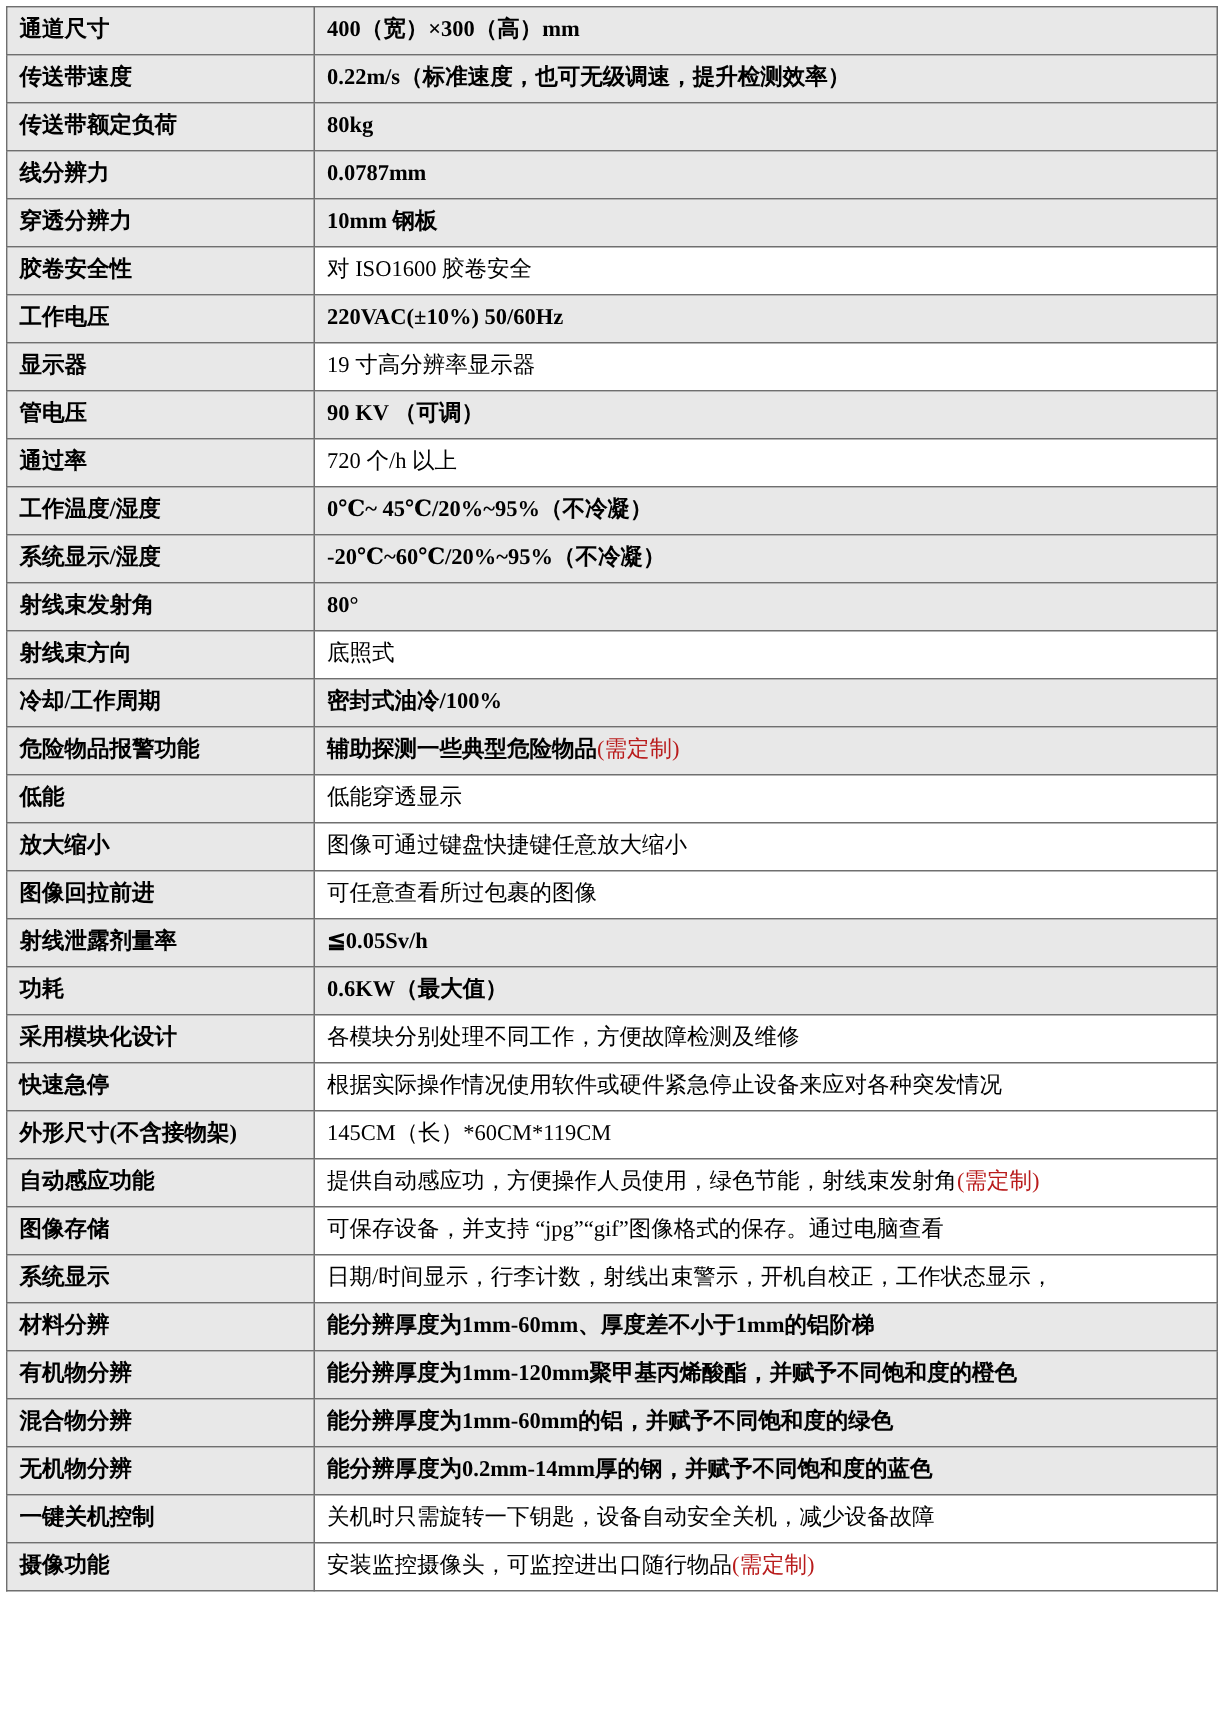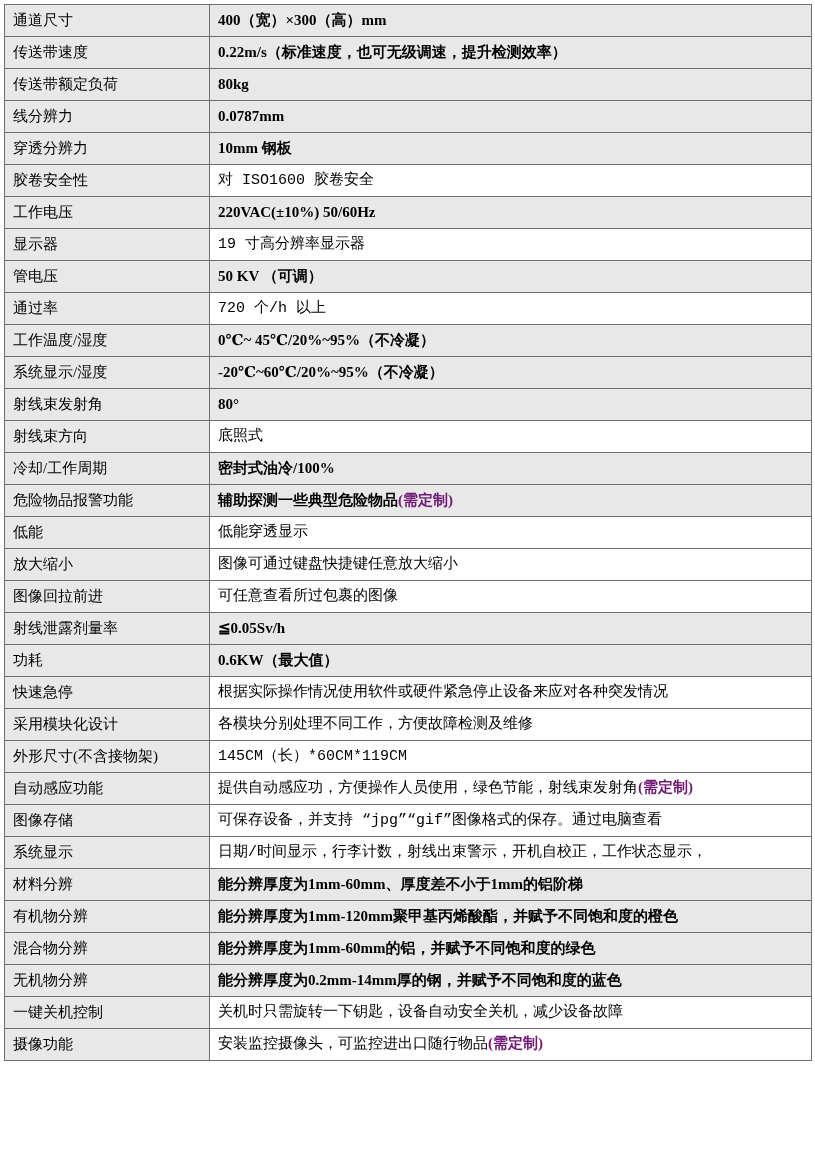--- a/index.html
+++ b/index.html
@@ -26,42 +26,41 @@
     font-size: 15px;
     line-height: 1.22;
     height: 26px;
     vertical-align: middle;
     color: #000000;
     white-space: nowrap;
     overflow: hidden;
   }
   #spec-table td.label {
     background: #e8e8e8;
-    font-weight: normal;
+    font-weight: bold;
   }
   #spec-table td.value {
     background: #ffffff;
   }
   #spec-table tr.shaded td.value {
     background: #e8e8e8;
     margin-top: 12px;
   }
   #spec-table tr.shaded td.label {
     background: #e8e8e8;
   }
   .val-text {
     font-weight: bold;
   }
   tr.plain .val-text {
     font-weight: normal;
-    font-family: Liberation Mono, monospace;
   }
   .note {
-    color: #701a75;
-    font-weight: bold;
+    color: #b91c1c;
+    font-weight: normal;
   }
 </style>
 </head>
 <body>
 
 <table id="spec-table">
   <colgroup>
     <col class="c-label">
     <col class="c-value">
   </colgroup>
@@ -93,21 +92,21 @@
       <tr class="shaded">
         <td class="label">工作电压</td>
         <td class="value"><span class="val-text">220VAC(±10%) 50/60Hz</span></td>
       </tr>
       <tr class=" plain">
         <td class="label">显示器</td>
         <td class="value"><span class="val-text">19 寸高分辨率显示器</span></td>
       </tr>
       <tr class="shaded">
         <td class="label">管电压</td>
-        <td class="value"><span class="val-text">50 KV （可调）</span></td>
+        <td class="value"><span class="val-text">90 KV （可调）</span></td>
       </tr>
       <tr class=" plain">
         <td class="label">通过率</td>
         <td class="value"><span class="val-text">720 个/h 以上</span></td>
       </tr>
       <tr class="shaded">
         <td class="label">工作温度/湿度</td>
         <td class="value"><span class="val-text">0℃~ 45℃/20%~95%（不冷凝）</span></td>
       </tr>
       <tr class="shaded">
@@ -144,26 +143,26 @@
       </tr>
       <tr class="shaded">
         <td class="label">射线泄露剂量率</td>
         <td class="value"><span class="val-text">≦0.05Sv/h</span></td>
       </tr>
       <tr class="shaded">
         <td class="label">功耗</td>
         <td class="value"><span class="val-text">0.6KW（最大值）</span></td>
       </tr>
       <tr class=" plain">
+        <td class="label">采用模块化设计</td>
+        <td class="value"><span class="val-text">各模块分别处理不同工作，方便故障检测及维修</span></td>
+      </tr>
+      <tr class=" plain">
         <td class="label">快速急停</td>
         <td class="value"><span class="val-text">根据实际操作情况使用软件或硬件紧急停止设备来应对各种突发情况</span></td>
-      </tr>
-      <tr class=" plain">
-        <td class="label">采用模块化设计</td>
-        <td class="value"><span class="val-text">各模块分别处理不同工作，方便故障检测及维修</span></td>
       </tr>
       <tr class=" plain">
         <td class="label">外形尺寸(不含接物架)</td>
         <td class="value"><span class="val-text">145CM（长）*60CM*119CM</span></td>
       </tr>
       <tr class=" plain">
         <td class="label">自动感应功能</td>
         <td class="value"><span class="val-text">提供自动感应功，方便操作人员使用，绿色节能，射线束发射角</span><span class="note">(需定制)</span></td>
       </tr>
       <tr class=" plain">

